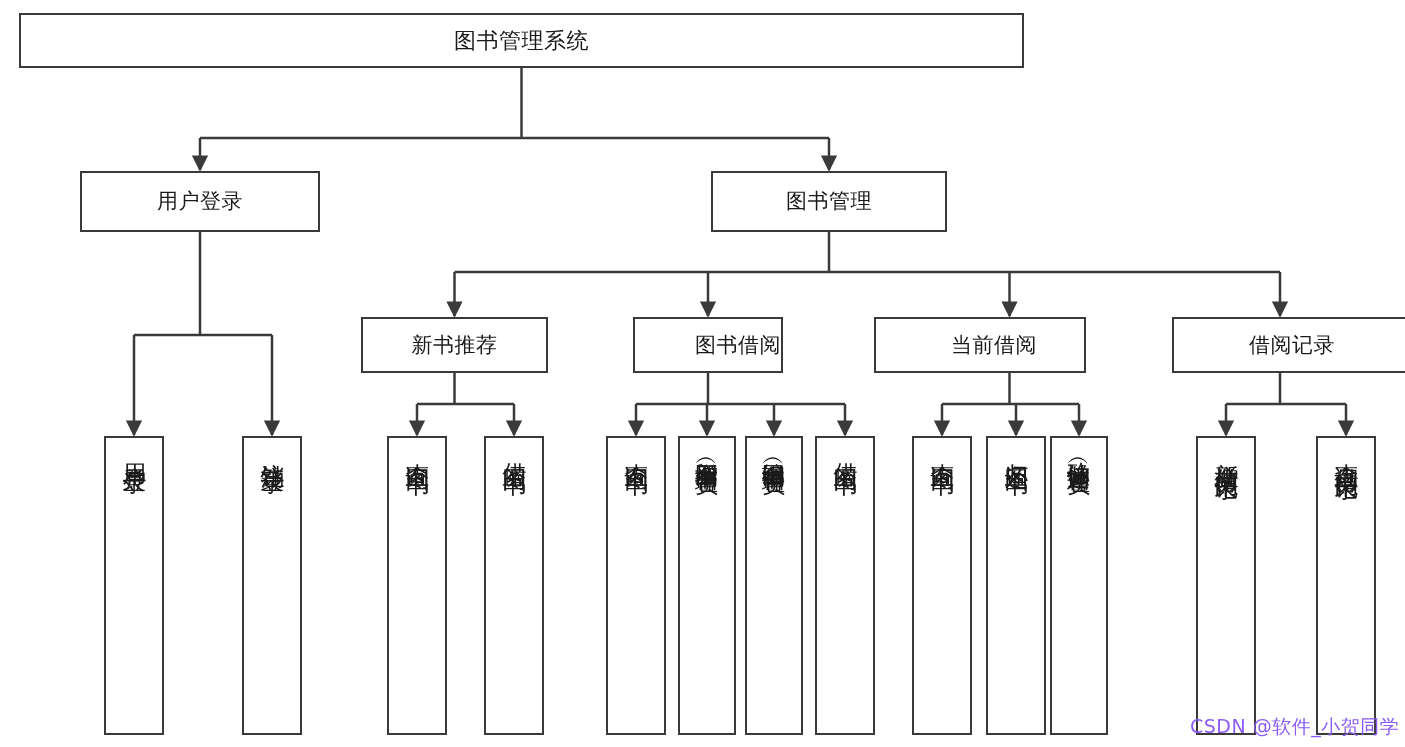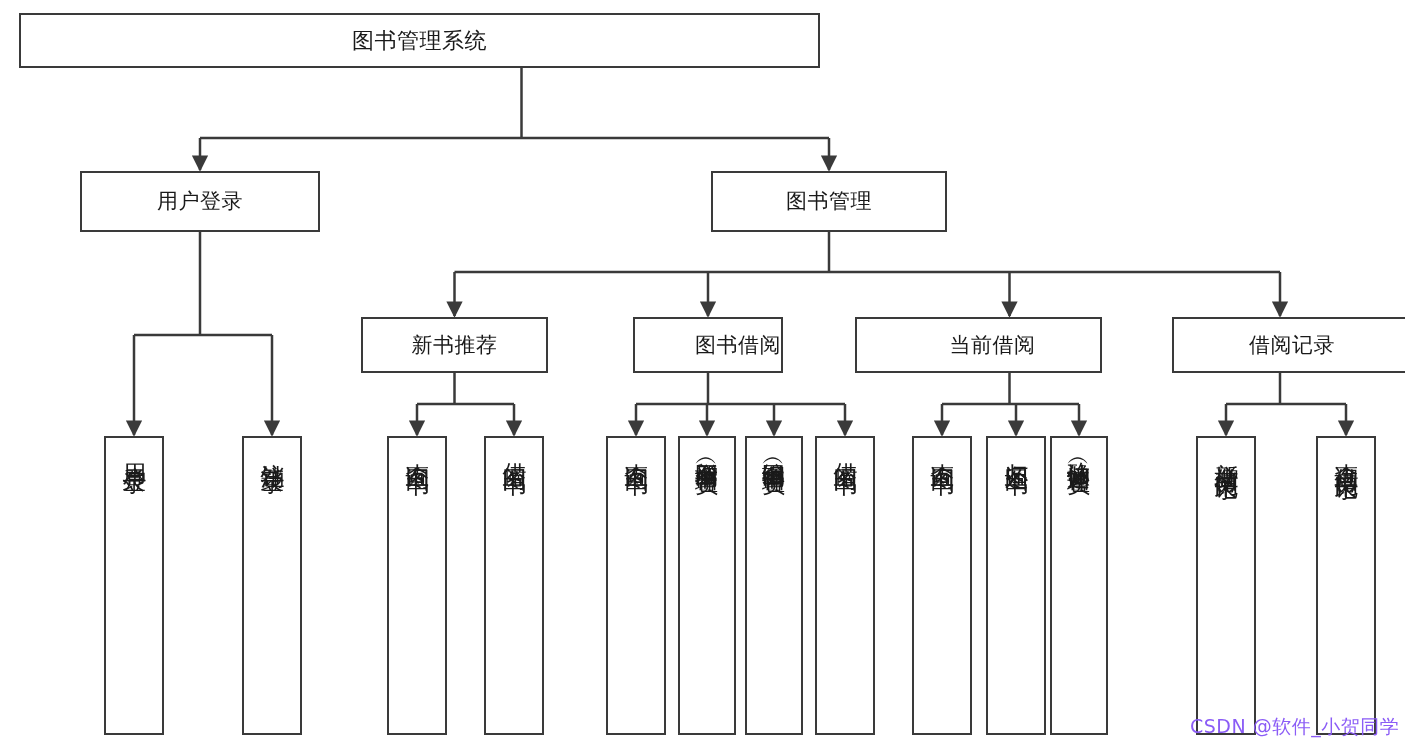--- a/index.html
+++ b/index.html
@@ -116,41 +116,41 @@
         <path d="M 942 404 L 942 435" marker-end="url(#arrow)"></path>
         <path d="M 1016 404 L 1016 435" marker-end="url(#arrow)"></path>
         <path d="M 1079 404 L 1079 435" marker-end="url(#arrow)"></path>
         <path d="M 1280 373 L 1280 404"></path>
         <path d="M 1226 404 L 1346 404"></path>
         <path d="M 1226 404 L 1226 435" marker-end="url(#arrow)"></path>
         <path d="M 1346 404 L 1346 435" marker-end="url(#arrow)"></path>
       </g>
   </svg>
 
-  <div class="node root h" style="left: 19px; top: 13px; width: 801px; height: 55px;">
+  <div class="node root h" style="left: 19px; top: 13px; width: 1005px; height: 55px;">
     <span class="label">图书管理系统</span>
   </div>
 
   <div class="node h" style="left: 80px; top: 171px; width: 240px; height: 61px;">
     <span class="label">用户登录</span>
   </div>
 
   <div class="node h" style="left: 361px; top: 317px; width: 187px; height: 56px;">
     <span class="label">新书推荐</span>
   </div>
 
   <div class="node h" style="left: 711px; top: 171px; width: 236px; height: 61px;">
     <span class="label">图书管理</span>
   </div>
 
   <div class="node h" style="left: 633px; top: 317px; width: 150px; height: 56px; justify-content: flex-end;">
     <span class="label">图书借阅</span>
   </div>
 
-  <div class="node h" style="left: 855px; top: 317px; width: 247px; height: 56px; padding-left: 28px;">
+  <div class="node h" style="left: 874px; top: 317px; width: 212px; height: 56px; padding-left: 28px;">
     <span class="label">当前借阅</span>
   </div>
 
   <div class="node h" style="left: 1172px; top: 317px; width: 240px; height: 56px;">
     <span class="label">借阅记录</span>
   </div>
 
   <div class="node v" style="left: 104px; top: 436px; width: 60px; height: 299px;">
     <span class="label">用户登录</span>
   </div>

